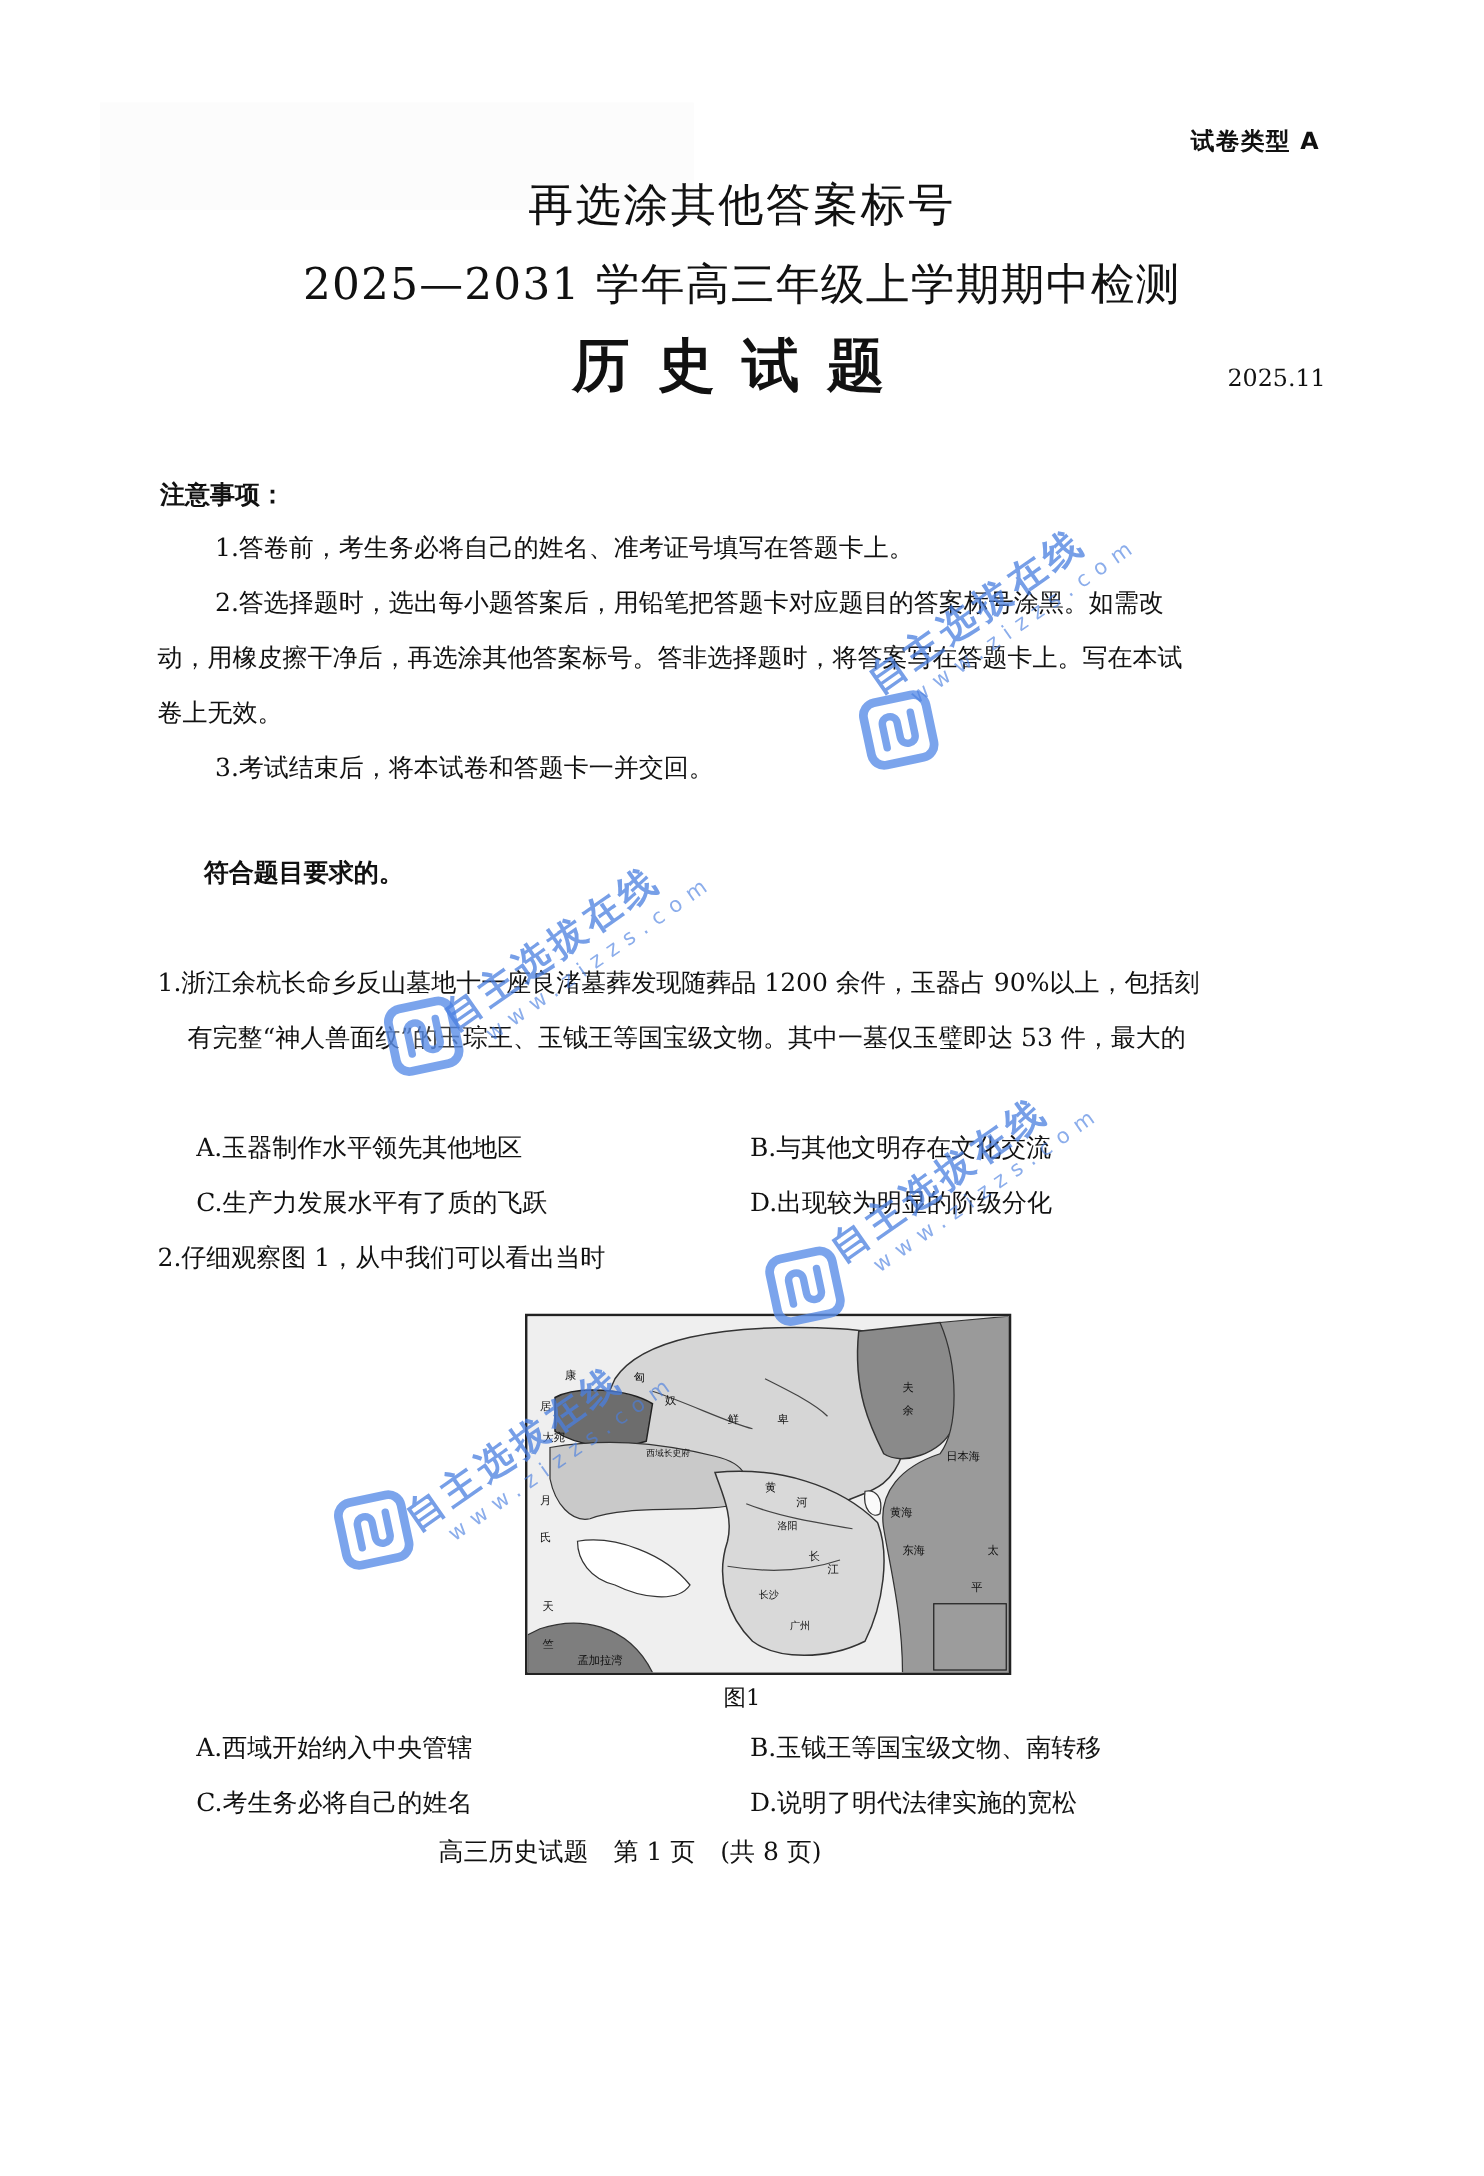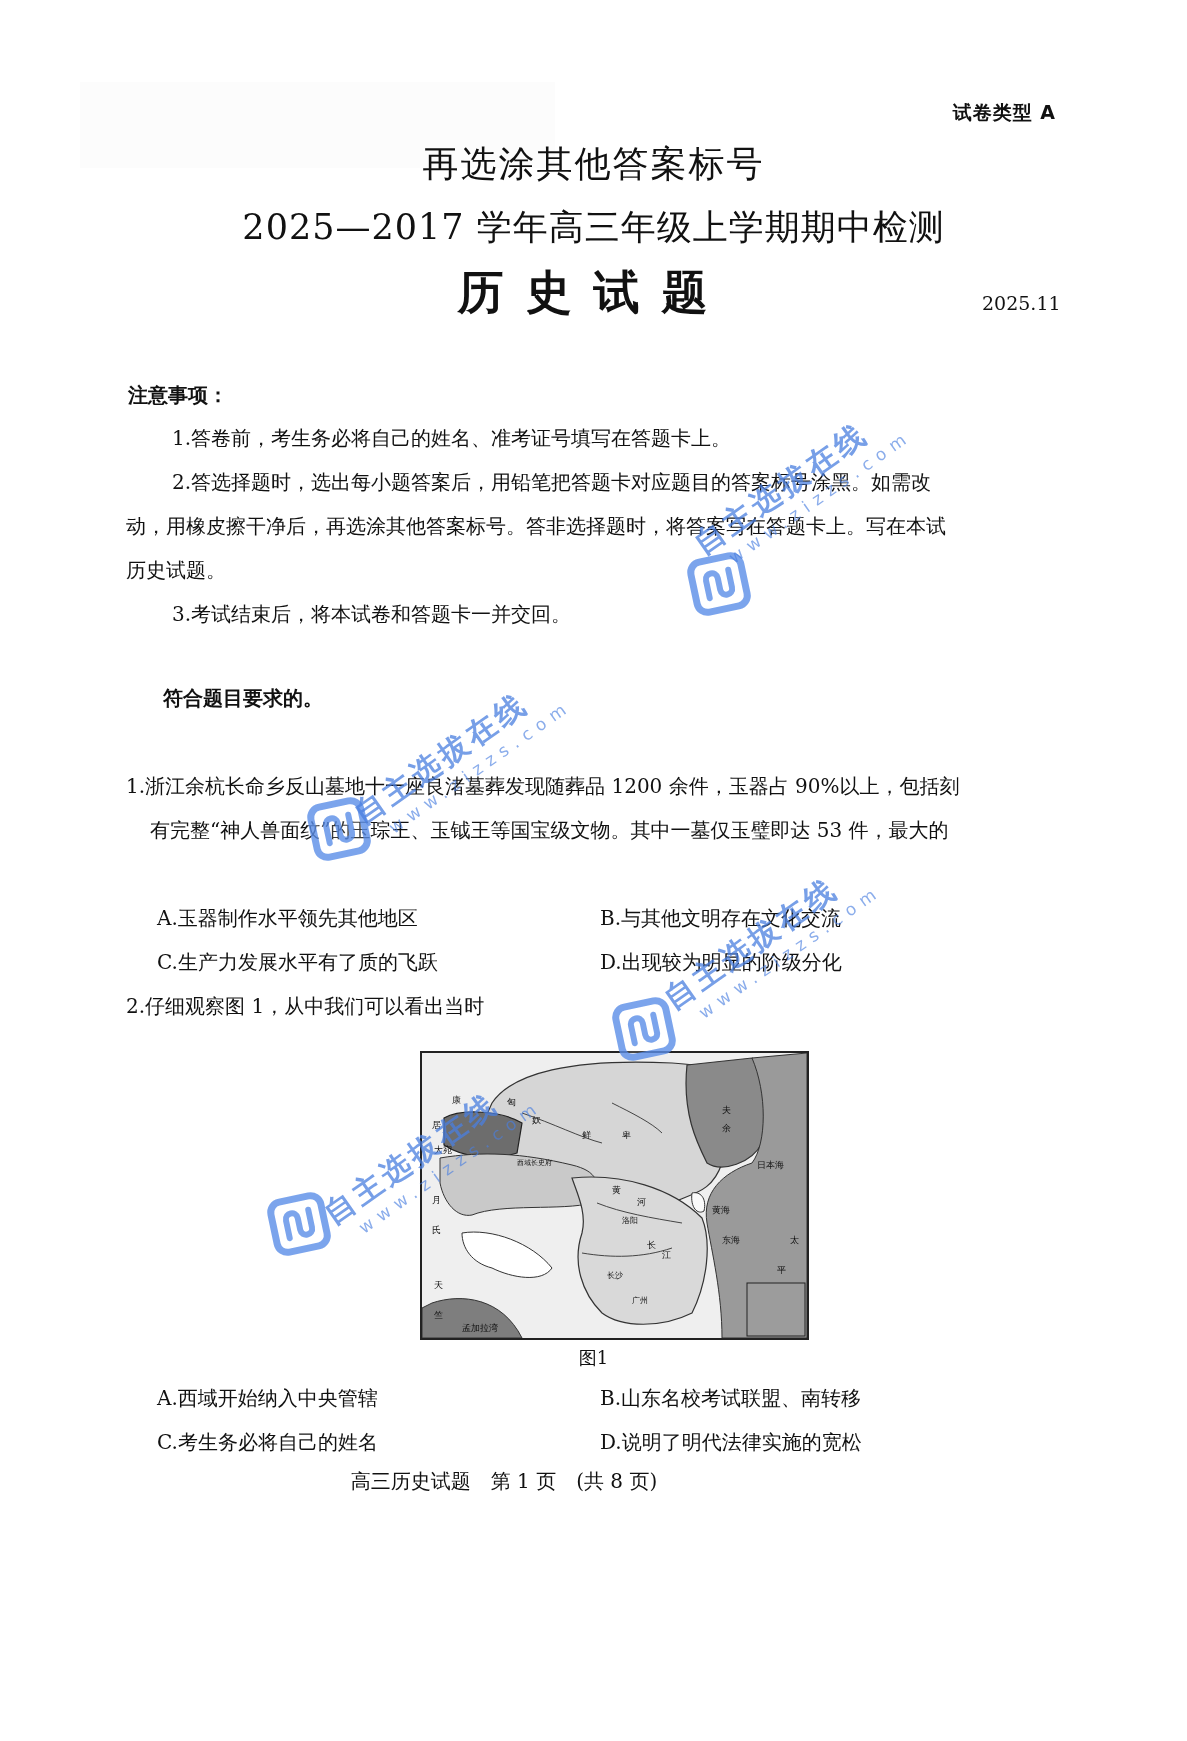--- a/index.html
+++ b/index.html
@@ -35,29 +35,29 @@
   .wm-logo { width: 58px; height: 58px; border-radius: 14px; border: 7px solid #5b8ee8; box-sizing: border-box; transform: rotate(-12deg); opacity: 0.8; background: rgba(255,255,255,0.2); }
   .wm-logo svg { width: 100%; height: 100%; }
 </style>
 </head>
 <body>
 
 <div class="abs faint-band"></div>
 
 <div class="abs paper-type">试卷类型 A</div>
 <div class="abs title-1">再选涂其他答案标号</div>
-<div class="abs title-2">2025—2017 学年高三年级上学期期中检测</div>
+<div class="abs title-2">2025—2031 学年高三年级上学期期中检测</div>
 <div class="abs title-3">历史试题</div>
 <div class="abs date">2025.11</div>
 
 <div class="abs notes-heading bold">注意事项：</div>
 <div class="abs p text indent" style="top:416px;">1.答卷前，考生务必将自己的姓名、准考证号填写在答题卡上。</div>
 <div class="abs p text indent" style="top:460px;">2.答选择题时，选出每小题答案后，用铅笔把答题卡对应题目的答案标号涂黑。如需改</div>
 <div class="abs p text" style="top:504px;">动，用橡皮擦干净后，再选涂其他答案标号。答非选择题时，将答案写在答题卡上。写在本试</div>
-<div class="abs p text" style="top:548px;">历史试题。</div>
+<div class="abs p text" style="top:548px;">卷上无效。</div>
 <div class="abs p text indent" style="top:592px;">3.考试结束后，将本试卷和答题卡一并交回。</div>
 
 <div class="abs section text bold">
   <div class="cont">符合题目要求的。</div>
 </div>
 
 <div class="abs q text" style="top:764px;">
   <div>1.浙江余杭长命乡反山墓地十一座良渚墓葬发现随葬品 1200 余件，玉器占 90%以上，包括刻</div>
   <div class="cont">有完整“神人兽面纹”的玉琮王、玉钺王等国宝级文物。其中一墓仅玉璧即达 53 件，最大的</div>
 </div>
@@ -111,21 +111,21 @@
       <text x="300" y="190">东海</text>
       <text x="210" y="250" font-size="8">广州</text>
       <text x="368" y="190">太</text>
       <text x="355" y="220">平</text>
     </g>
   </svg>
 </div>
 <div class="abs caption">图1</div>
 
 <div class="abs opt text" style="left:157px; top:1376px;text-align:center;">A.西域开始纳入中央管辖</div>
-<div class="abs opt text" style="left:600px; top:1376px;">B.山东名校考试联盟、南转移</div>
+<div class="abs opt text" style="left:600px; top:1376px;">B.玉钺王等国宝级文物、南转移</div>
 <div class="abs opt text" style="left:157px; top:1420px;">C.考生务必将自己的姓名</div>
 <div class="abs opt text" style="left:600px; top:1420px;">D.说明了明代法律实施的宽松</div>
 
 <div class="abs footer">高三历史试题　第 1 页　(共 8 页)</div>
 
 <div class="wm" style="left:690px; top:555px;">
   <div class="wm-logo">
     <svg viewBox="0 0 44 44">
         <path d="M10,34 L10,16 C10,8 22,8 22,16 L22,28 C22,36 34,36 34,28 L34,10" fill="none" stroke="#5b8ee8" stroke-width="6" stroke-linecap="round"></path>
       </svg>

